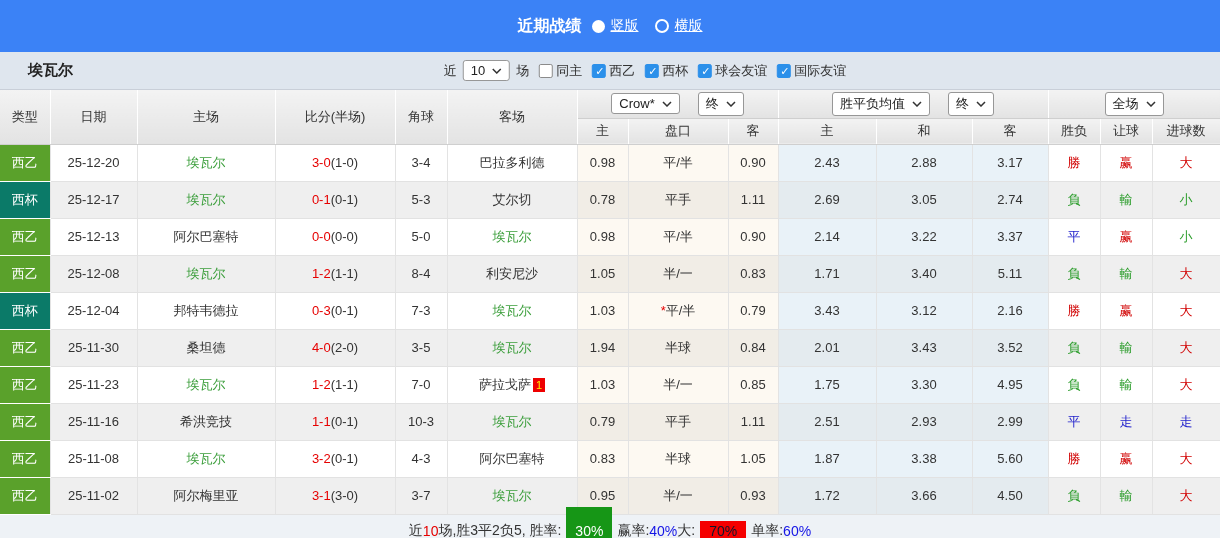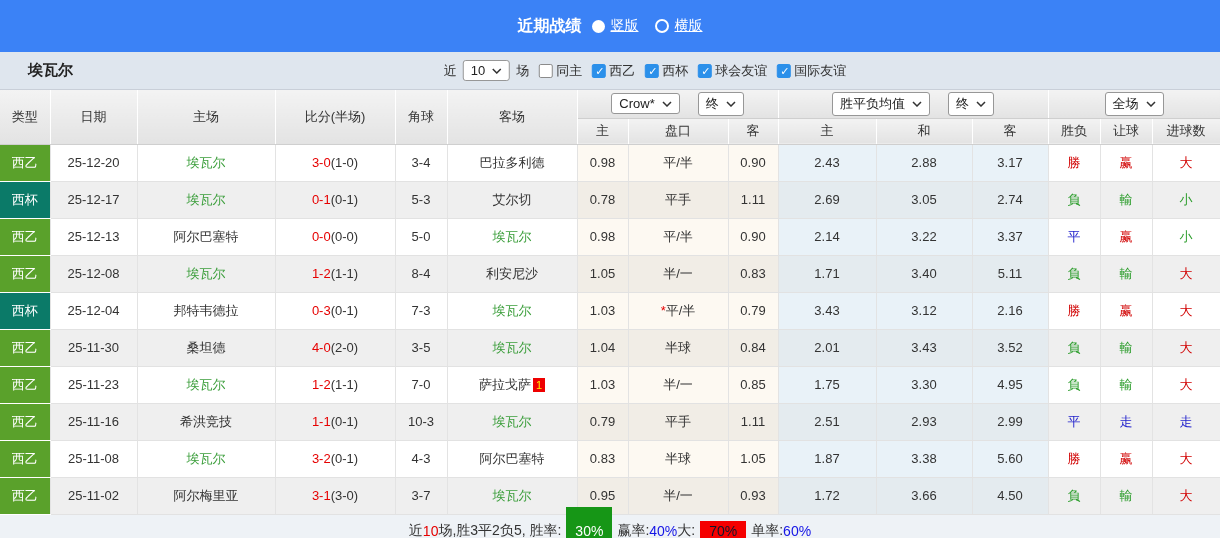--- a/index.html
+++ b/index.html
@@ -292,21 +292,21 @@
     <td data-c="red">大</td>
   </tr>
 
   <tr>
     <td class="type" data-type="西乙">西乙</td>
     <td>25-11-30</td>
     <td><span data-hl="0">桑坦德</span></td>
     <td><span class="ft">4-0</span><span class="ht">(2-0)</span></td>
     <td>3-5</td>
     <td><span data-hl="1">埃瓦尔</span></td>
-    <td class="col-odds">1.04</td>
+    <td class="col-odds">1.94</td>
     <td class="col-odds"><span>半球</span></td>
     <td class="col-odds">0.84</td>
     <td class="col-mean">2.01</td>
     <td class="col-mean">3.43</td>
     <td class="col-mean">3.52</td>
     <td data-c="green">負</td>
     <td data-c="green">輸</td>
     <td data-c="red">大</td>
   </tr>
 

